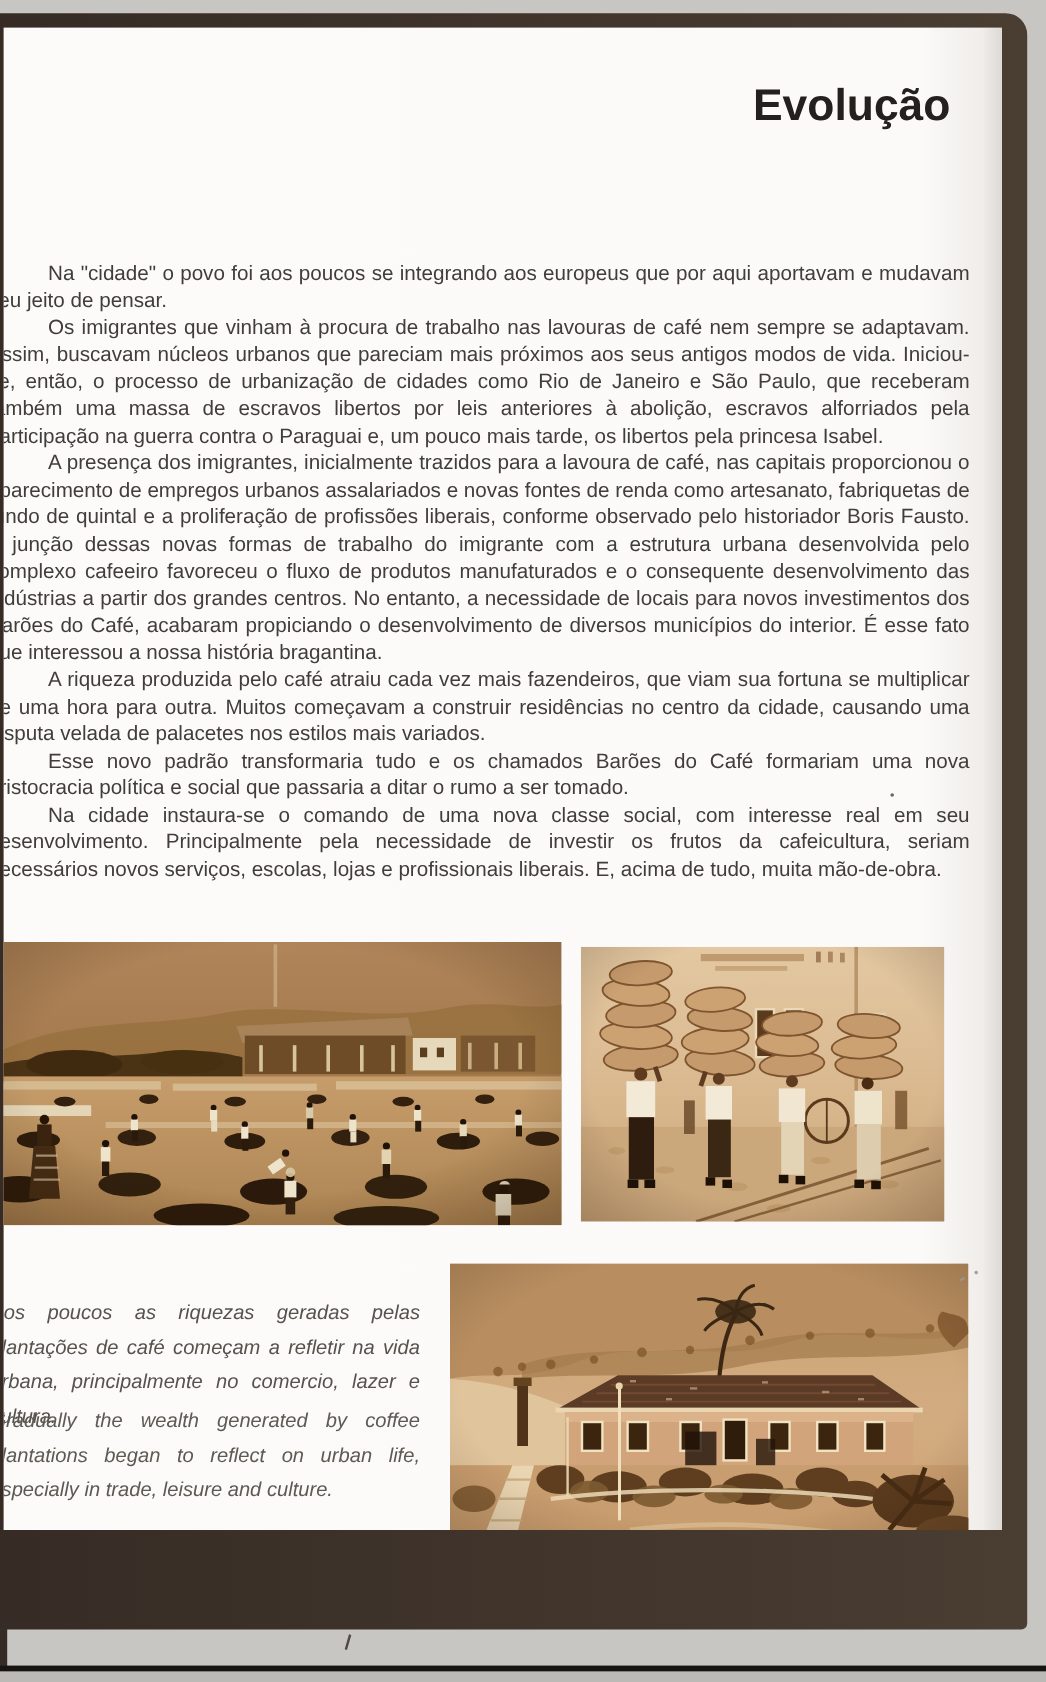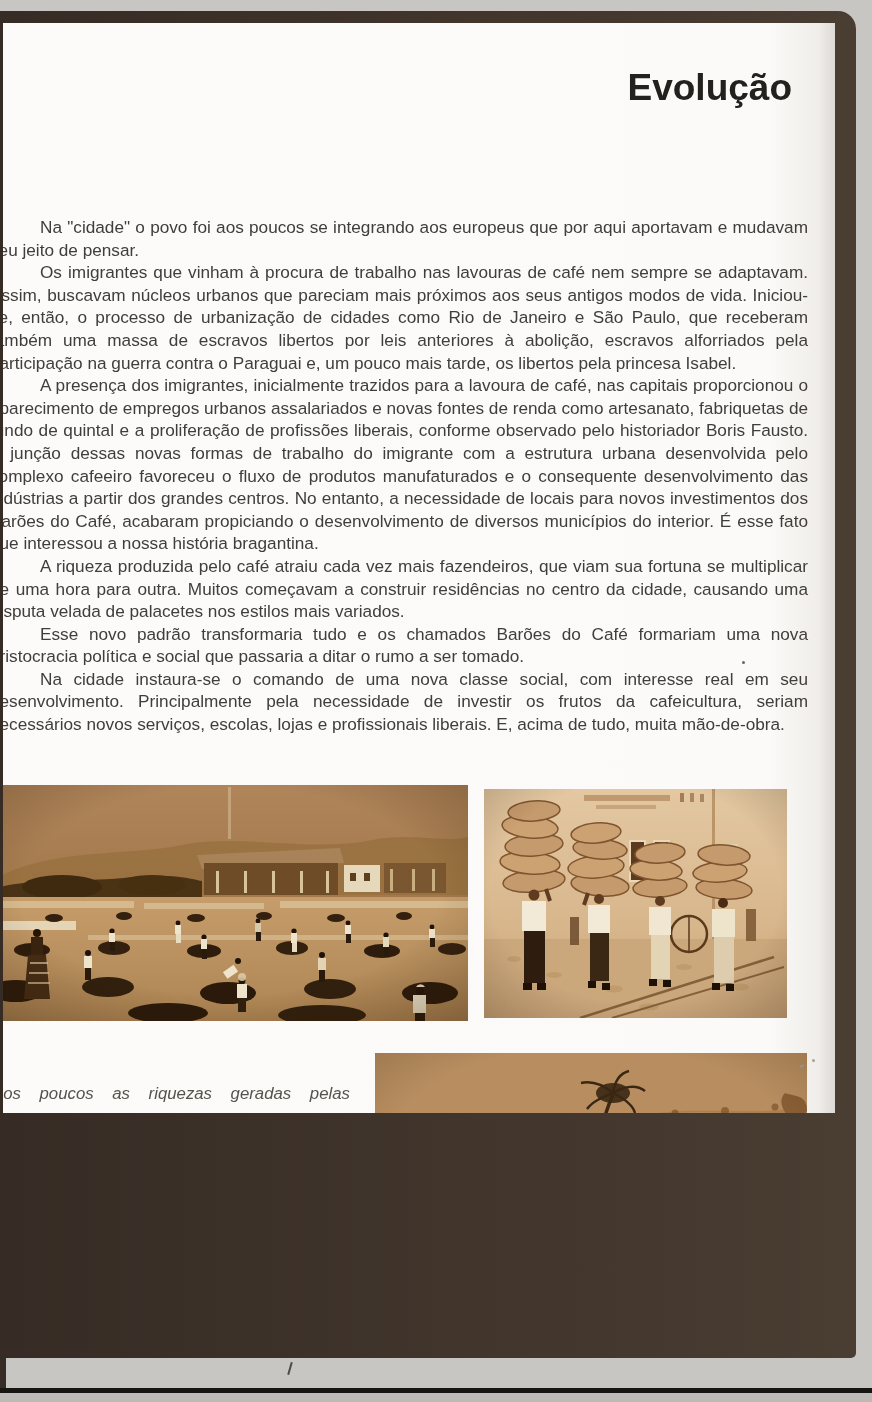--- a/index.html
+++ b/index.html
@@ -10,21 +10,21 @@
   }
   .cover{
     position:absolute;left:0;top:11px;width:856px;height:1347px;
     background:linear-gradient(90deg,#362c25 0%,#41352c 55%,#4a3d32 100%);
     border-top-right-radius:18px;border-bottom-right-radius:5px;
   }
   .cover-foot{position:absolute;left:0;top:1356px;width:6px;height:34px;background:#362c25;}
   .bottom-line{position:absolute;left:0;top:1388px;width:872px;height:5px;background:#171512;}
   .bottom-gray{position:absolute;left:0;top:1393px;width:872px;height:9px;background:#bcbab7;}
   .sheet{
-    position:absolute;left:3px;top:23px;width:832px;height:1090px;overflow:hidden;
+    position:absolute;left:3px;top:23px;width:832px;height:1252px;overflow:hidden;
     background:linear-gradient(90deg,#fcfbf9 0%,#fbfaf8 92%,#f0edea 98%,#ddd9d5 100%);
   }
   .title{
     position:absolute;top:44px;right:43px;margin:0;
     font-size:37px;font-weight:bold;color:#23201d;letter-spacing:0px;
   }
   .body-text{
     position:absolute;top:193px;left:-13px;width:818px;
     font-size:17.2px;line-height:22.6px;color:#403d3a;
     text-align:justify;

